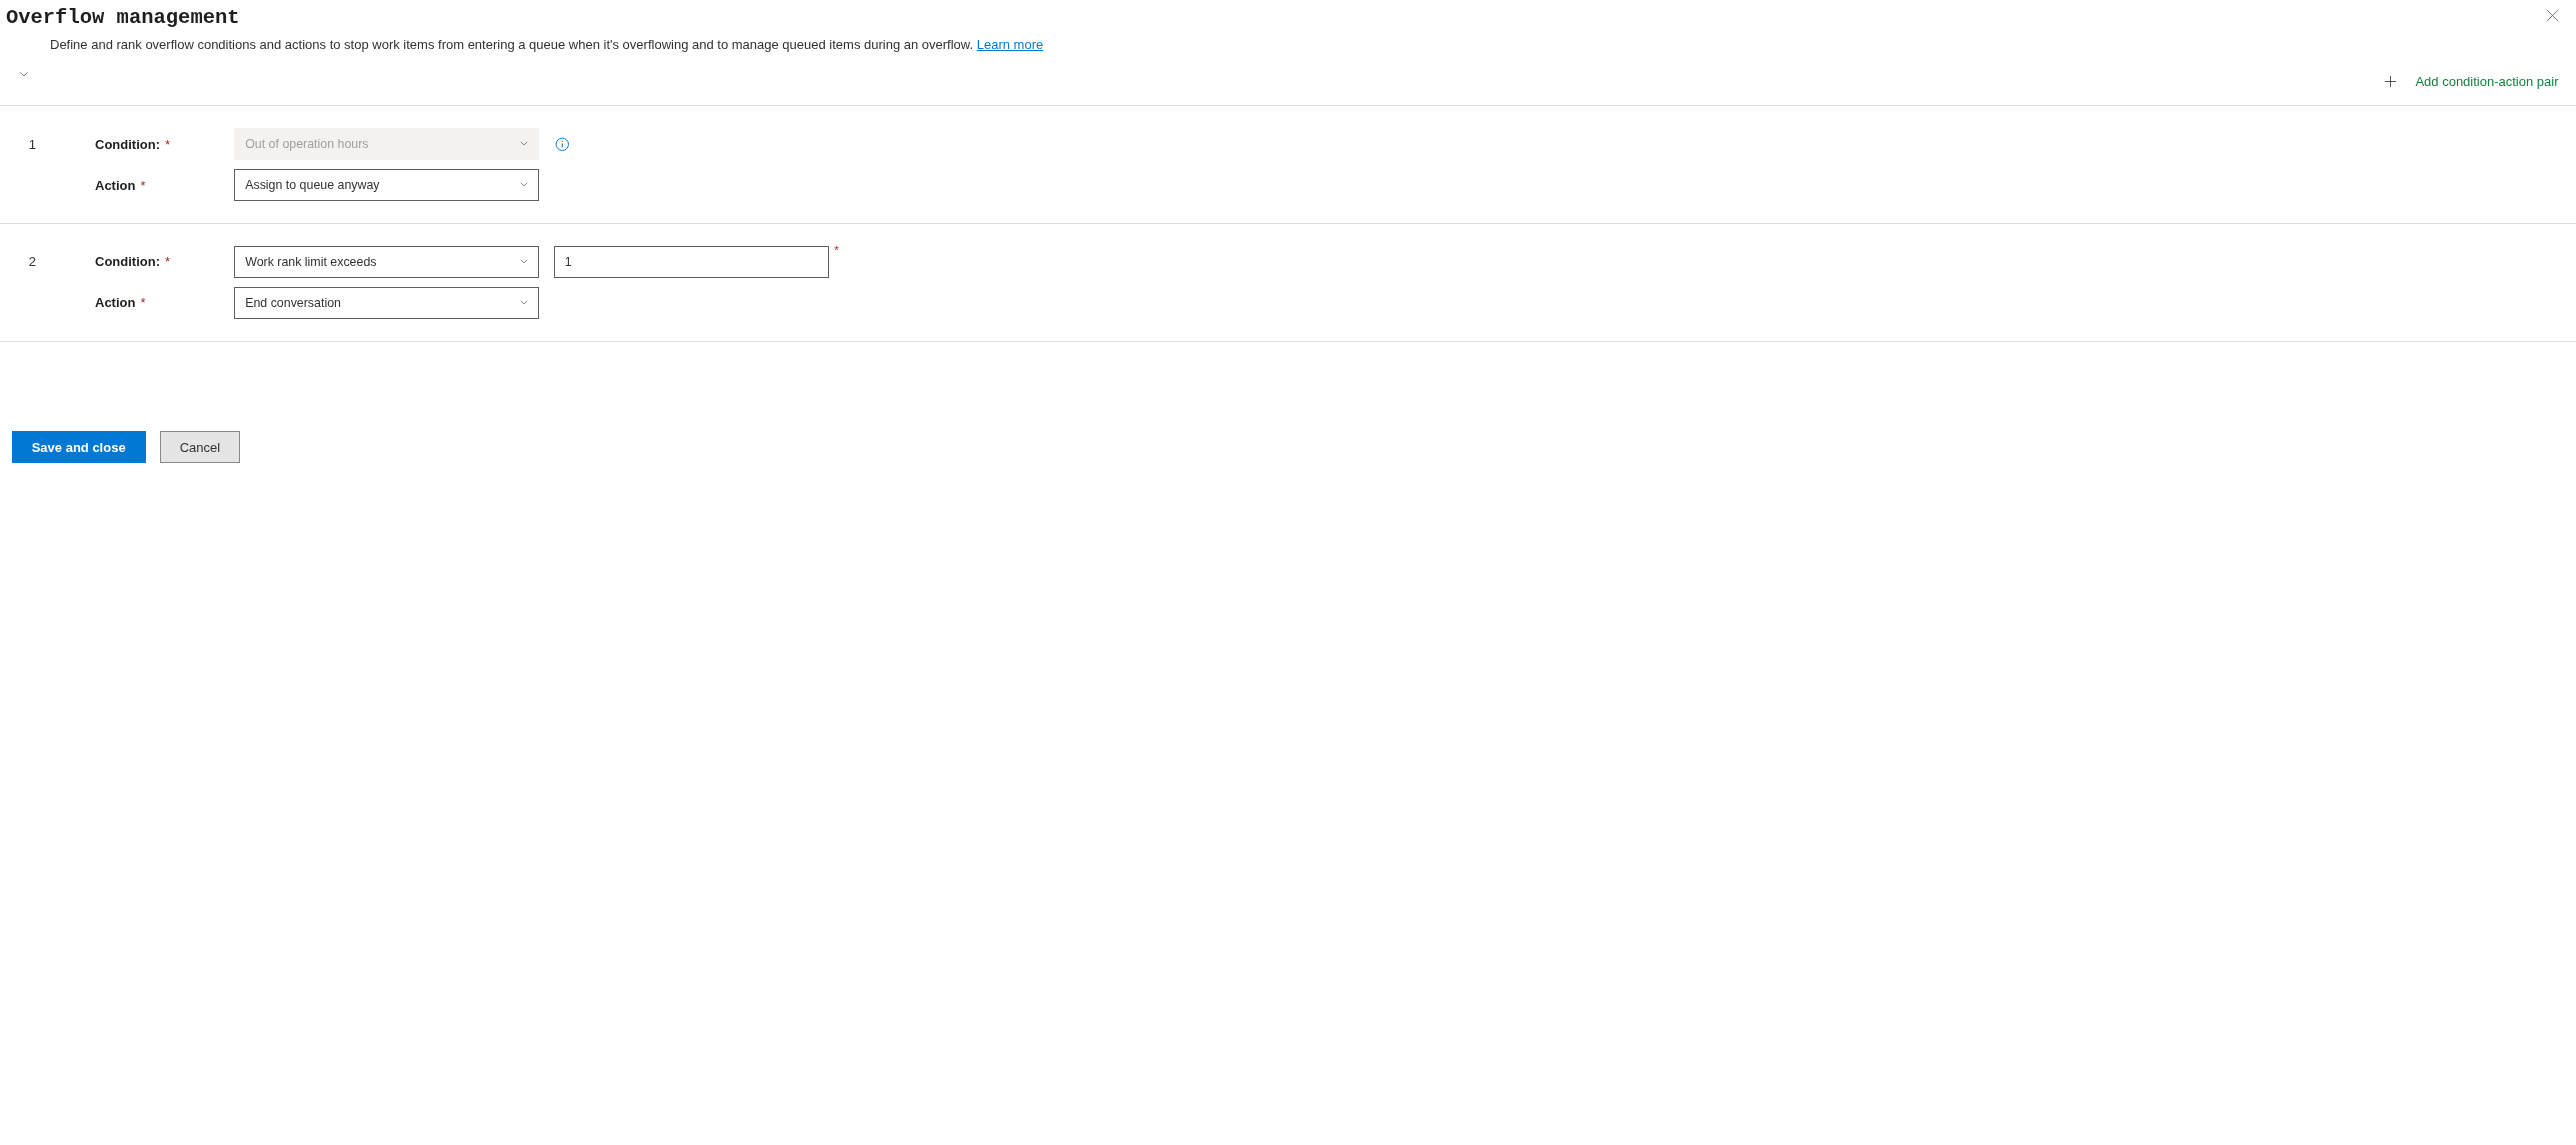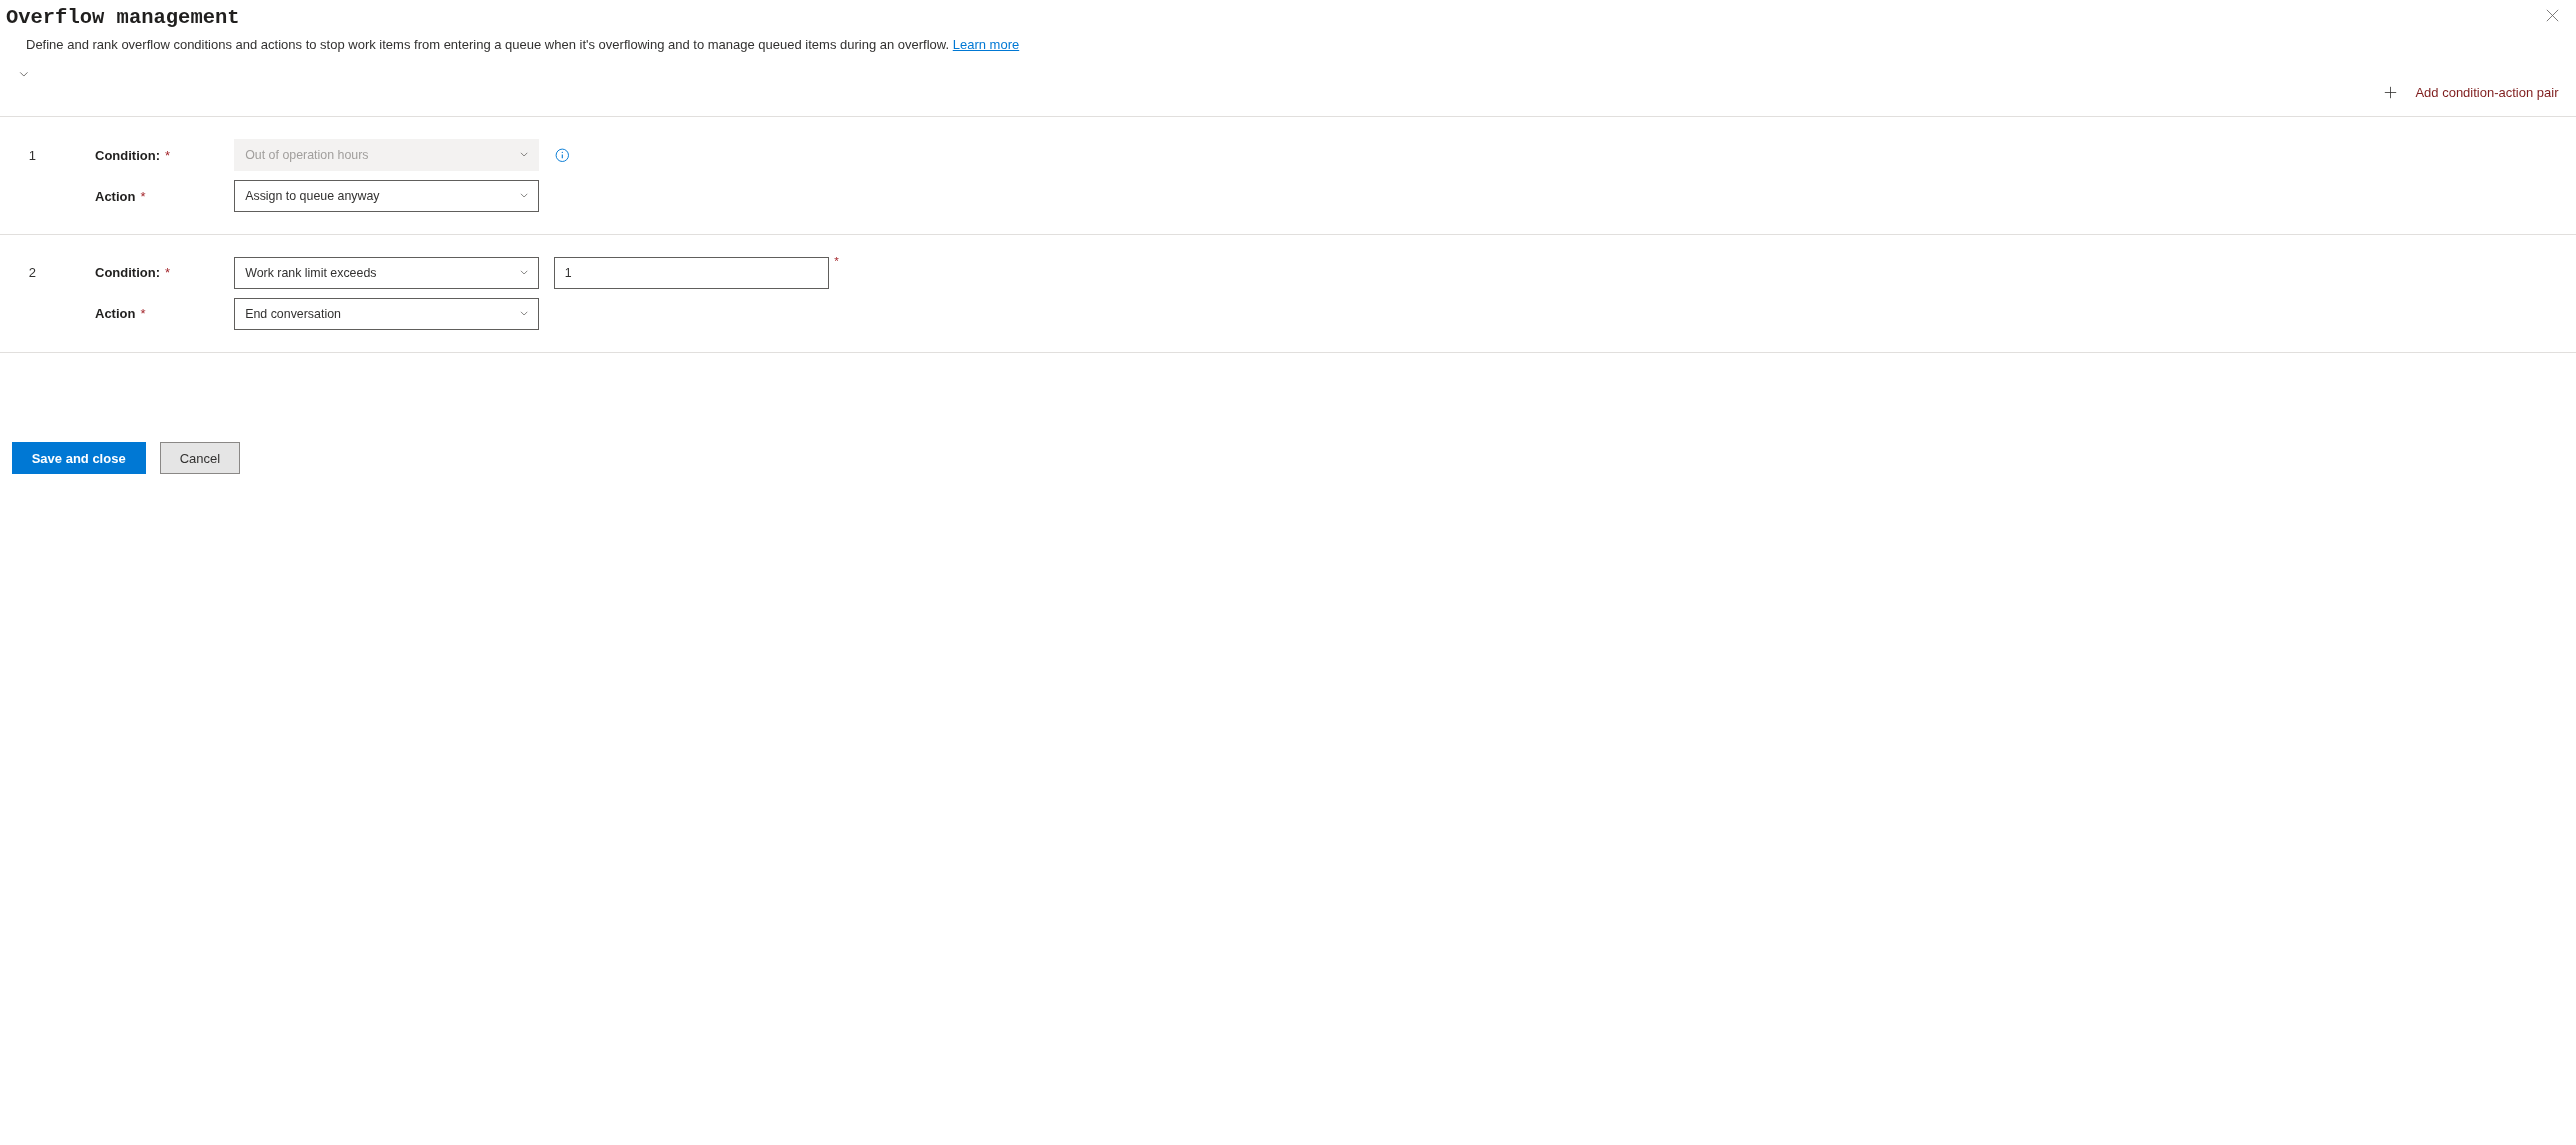--- a/index.html
+++ b/index.html
@@ -43,20 +43,21 @@
     .close-btn svg {
       width: 13px;
       height: 13px;
     }
     .description {
       font-size: 13px;
       color: #323130;
       padding: 7.3px 26px 8.8px 26px;
       line-height: 1.4;
       max-width: 1098px;
+      margin-left: 24px;
     }
     .learn-more {
       color: #0078d4;
       text-decoration: underline;
       cursor: pointer;
     }
     .section-header {
       display: flex;
       align-items: flex-start;
       padding: 1.5px 14.6px 5.9px 17.6px;
@@ -80,23 +81,23 @@
       margin-top: 4.4px;
     }
     .add-pair-btn {
       display: flex;
       align-items: center;
       gap: 18px;
       background: none;
       border: none;
       cursor: pointer;
       font-size: 13px;
-      color: #7f1d1d;
+      color: #15803d;
       padding: 4.4px 2.9px;
-      margin-top: 16px;
+      margin-top: 5px;
     }
     .add-pair-btn svg {
       width: 13px;
       height: 13px;
     }
     .rules-container {
       border-top: 0.7px solid #e1dfdd;
       margin-top: 5.9px;
     }
     .rule-block {

